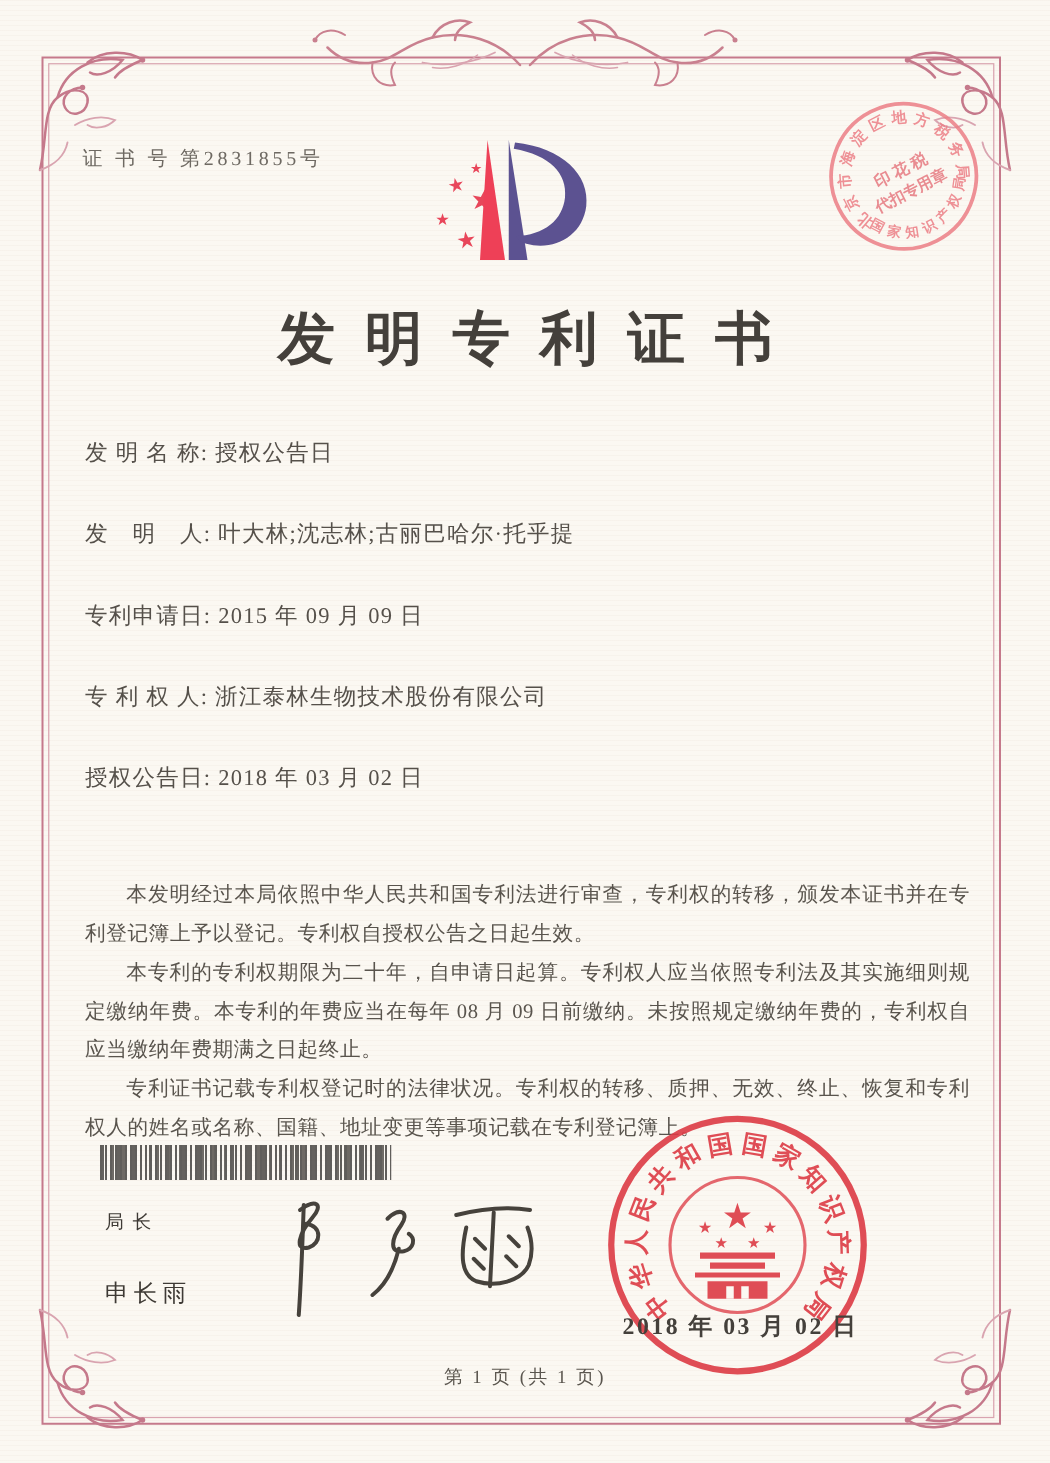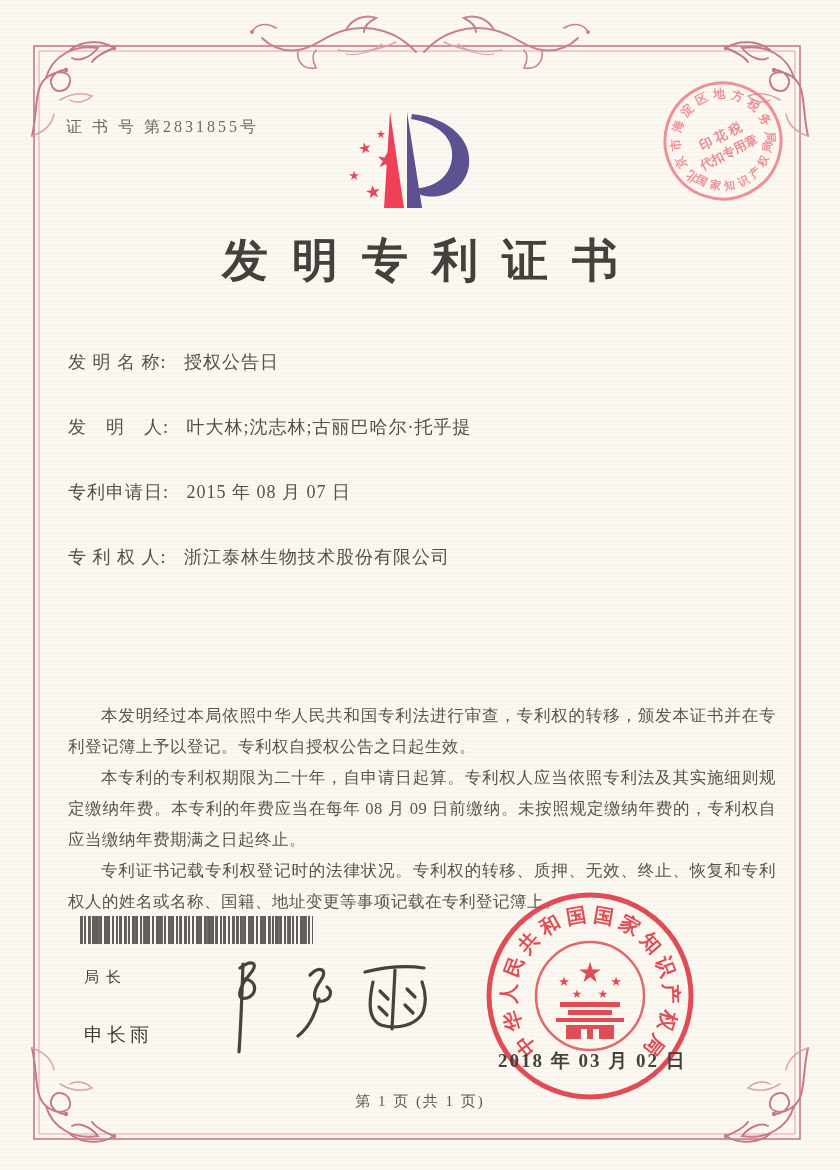--- a/index.html
+++ b/index.html
@@ -16,27 +16,27 @@
       #fbf8f2;
   }
   #border-svg{position:absolute;left:0;top:0;z-index:1;}
   .cert-no{
     position:absolute;left:66px;top:117px;
     font-size:16px;letter-spacing:3px;color:#6e6962;z-index:2;
   }
   #logo-svg{position:absolute;left:328px;top:88px;z-index:2;}
   #tax-stamp-svg{position:absolute;left:648px;top:66px;z-index:3;opacity:.85;}
   .title{
-    position:absolute;left:0;right:0;top:230px;margin:0;
+    position:absolute;left:0;right:0;top:230px;margin:10px;
     text-align:center;font-size:46px;font-weight:600;color:#44403b;
     letter-spacing:24px;text-indent:24px;z-index:2;
   }
   .fields{position:absolute;left:68px;top:350px;width:700px;z-index:2;}
   .field{height:65px;font-size:18px;color:#55504a;letter-spacing:1px;}
-  .flabel{margin-right:12px;}
+  .flabel{}
   .paras{position:absolute;left:68px;top:700px;width:708px;z-index:2;}
   .paras p{
     margin:0;text-indent:2em;text-align:justify;
     font-size:16.5px;line-height:31px;color:#59544d;letter-spacing:.5px;
   }
   .barcode{
     position:absolute;left:80px;top:916px;width:233px;height:28px;z-index:2;opacity:.82;
     background-image:
       repeating-linear-gradient(90deg,#3f3d3a 0 2px,transparent 2px 4px),
       repeating-linear-gradient(90deg,#45423e 0 3px,transparent 3px 13px),
@@ -139,25 +139,29 @@
     <div class="field">
       <span class="flabel">发 明 名 称:</span>
       <span class="fvalue">授权公告日</span>
     </div>
     <div class="field">
       <span class="flabel">发　明　人:</span>
       <span class="fvalue">叶大林;沈志林;古丽巴哈尔·托乎提</span>
     </div>
     <div class="field">
       <span class="flabel">专利申请日:</span>
-      <span class="fvalue">2015 年 08 月 07 日</span>
+      <span class="fvalue">2015 年 09 月 09 日</span>
     </div>
     <div class="field">
       <span class="flabel">专 利 权 人:</span>
       <span class="fvalue">浙江泰林生物技术股份有限公司</span>
+    </div>
+    <div class="field">
+      <span class="flabel">授权公告日:</span>
+      <span class="fvalue">2018 年 03 月 02 日</span>
     </div>
   </div>
 
   <div class="paras">
     <p>本发明经过本局依照中华人民共和国专利法进行审查，专利权的转移，颁发本证书并在专利登记簿上予以登记。专利权自授权公告之日起生效。</p>
     <p>本专利的专利权期限为二十年，自申请日起算。专利权人应当依照专利法及其实施细则规定缴纳年费。本专利的年费应当在每年 08 月 09 日前缴纳。未按照规定缴纳年费的，专利权自应当缴纳年费期满之日起终止。</p>
     <p>专利证书记载专利权登记时的法律状况。专利权的转移、质押、无效、终止、恢复和专利权人的姓名或名称、国籍、地址变更等事项记载在专利登记簿上。</p>
   </div>
 
   <div class="barcode"></div>

